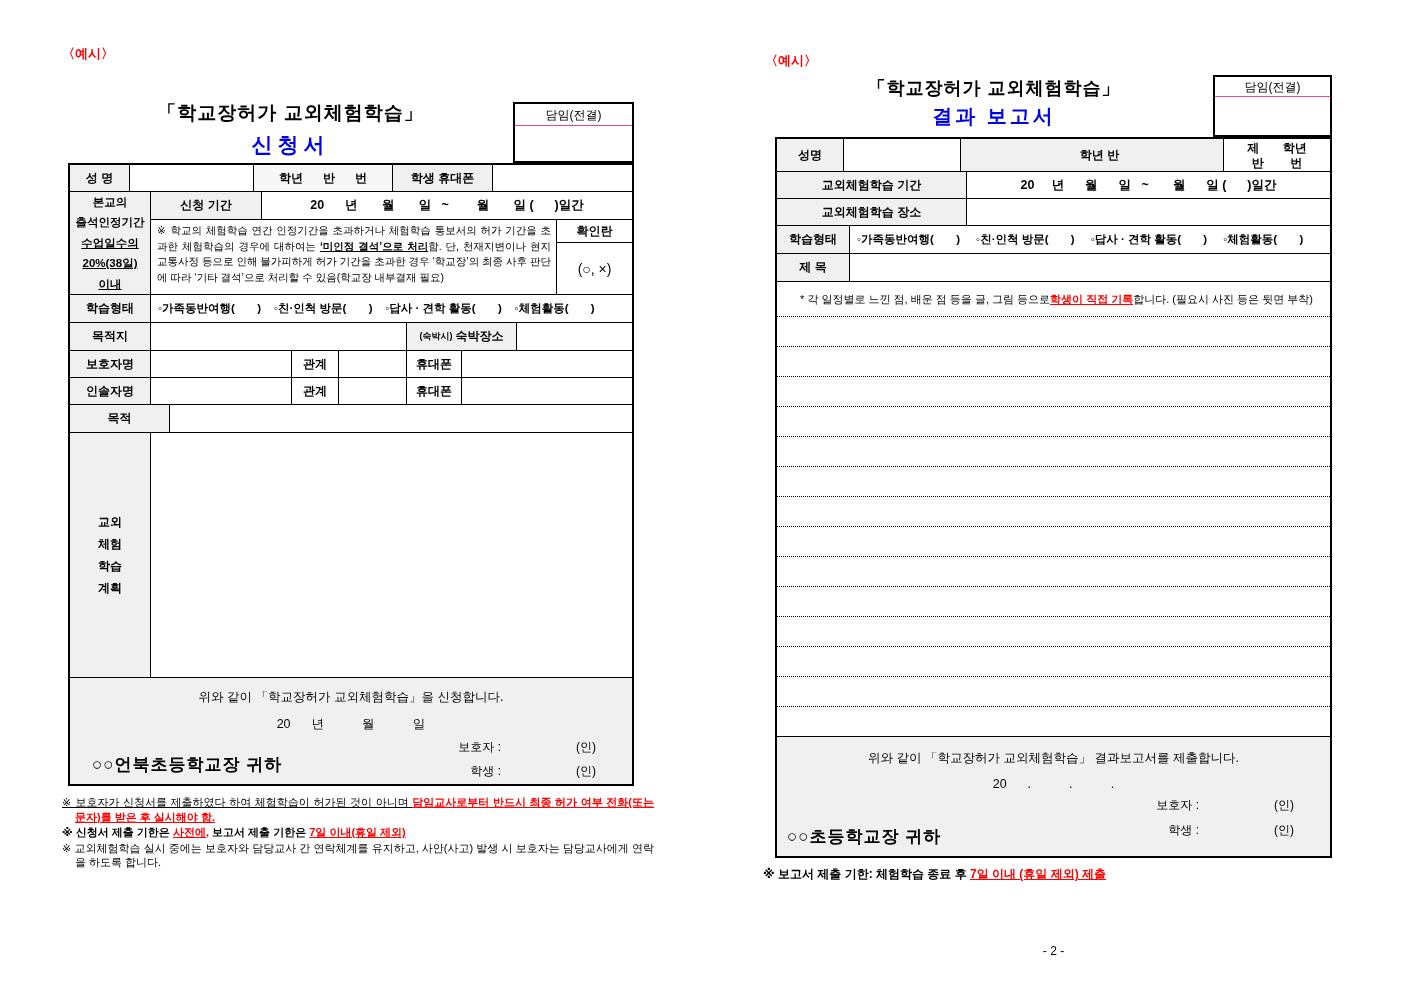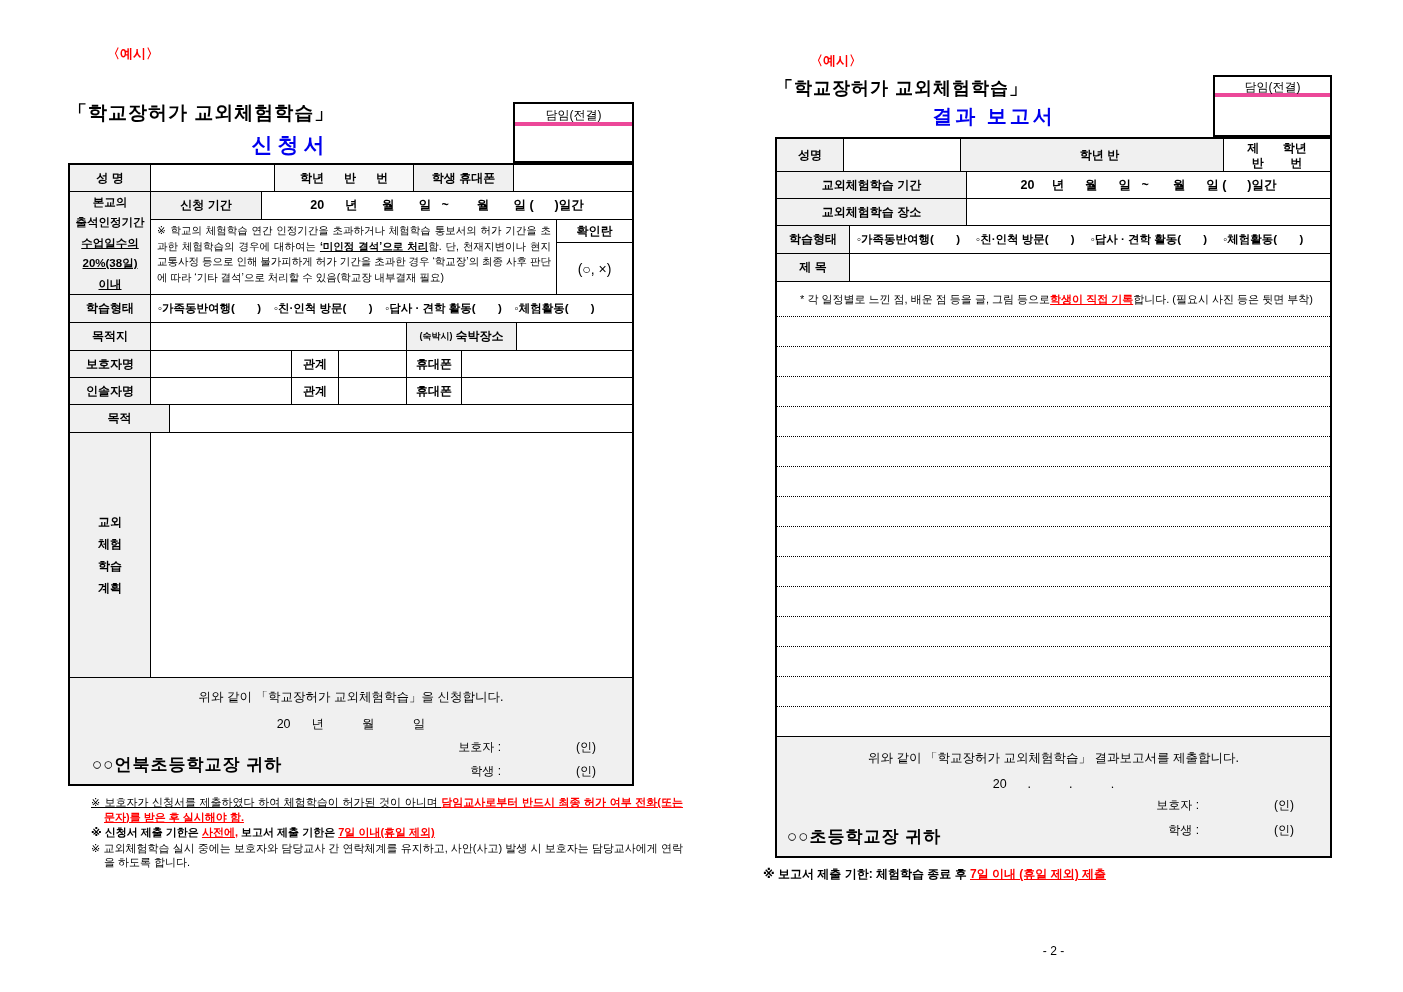--- a/index.html
+++ b/index.html
@@ -9,29 +9,29 @@
     font-family:"Liberation Sans","DejaVu Sans",sans-serif; color:#000;
     overflow:hidden;
   }
   .abs { position:absolute; }
   .pre { white-space:pre; }
   .b { font-weight:bold; }
   .u { text-decoration:underline; }
   .red { color:#ff0000; }
 
   
-  .ex-tag { font-size:13px; font-weight:bold; color:#ff0000;margin-left:45px; }
-
-  
-  .title1 { font-size:19px; font-weight:bold; text-align:left; letter-spacing:1px; }
+  .ex-tag { font-size:13px; font-weight:bold; color:#ff0000; }
+
+  
+  .title1 { font-size:19px; font-weight:bold; text-align:center; letter-spacing:1px; }
   .title2 { font-size:21px; font-weight:bold; text-align:center; color:#0000ee; letter-spacing:5px; }
 
   
   .approval { border:2px solid #000; background:#fff; display:flex; flex-direction:column; }
-  .approval .ap-h { border-bottom:4px solid #ec4899; font-size:12px; text-align:center; padding-top:3px; height:22px; }
+  .approval .ap-h { border-bottom:1px solid #ec4899; font-size:12px; text-align:center; padding-top:3px; height:22px; }
   .approval .ap-b { flex:1; }
 
   
   .tbl { border:2px solid #000; display:flex; flex-direction:column; background:#fff; }
   .row { display:flex; border-bottom:1px solid #000; }
   .row.last { border-bottom:none; }
   .c { border-right:1px solid #000; display:flex; align-items:center; justify-content:center; font-size:12px; overflow:hidden; }
   .c.nr { border-right:none; }
   .c.fill { flex:1; }
   .g  { background:#f0f0f0; }
@@ -86,21 +86,21 @@
   <div class="abs title2" style="left:68px; top:131px; width:445px;">신청서</div>
 
   <div class="abs approval" style="left:513px; top:102px; width:121px; height:61px;">
     <div class="ap-h">담임(전결)</div>
     <div class="ap-b"></div>
   </div>
 
   <div class="abs tbl" style="left:68px; top:163px; width:566px; height:623px;">
 
     <div class="row" style="height:27px;">
-      <div class="c g b" style="width:81px;">성 명</div>
+      <div class="c g b" style="width:60px;">성 명</div>
       <div class="c" style="width:124px;"></div>
       <div class="c g2 b pre" style="width:139px;">학년      반      번</div>
       <div class="c g b" style="width:100px;">학생 휴대폰</div>
       <div class="c nr fill"></div>
     </div>
 
     <div class="row" style="height:103px;">
       <div class="c g att-col" style="width:81px;">
         <span>본교의</span>
         <span>출석인정기간</span>
@@ -181,21 +181,21 @@
         <span class="seal">(인)</span>
       </div>
       <div class="sign-row" style="margin-top:7px;">
         <span>학생 :</span>
         <span class="seal">(인)</span>
       </div>
       <div class="f-addr">○○언북초등학교장   귀하</div>
     </div>
   </div>
 
-  <div class="abs notes" style="left:62px; top:795px; width:592px;margin-left:29px;">
+  <div class="abs notes" style="left:62px; top:795px; width:592px;">
     <div class="note">
       <span class="u">※ 보호자가 신청서를 제출하였다 하여 체험학습이 허가된 것이 아니며 </span><span class="red b u">담임교사로부터 반드시 최종 허가 여부 전화(또는 문자)를 받은 후 실시해야 함.</span>
     </div>
     <div class="note b">
       <span>※ 신청서 제출 기한은 </span><span class="red u">사전에,</span><span> 보고서 제출 기한은 </span><span class="red u">7일 이내(휴일 제외)</span>
     </div>
     <div class="note">
       <span>※ 교외체험학습 실시 중에는 보호자와 담당교사 간 연락체계를 유지하고, 사안(사고) 발생 시 보호자는 담당교사에게 연락을 하도록 합니다.</span>
     </div>
   </div>

